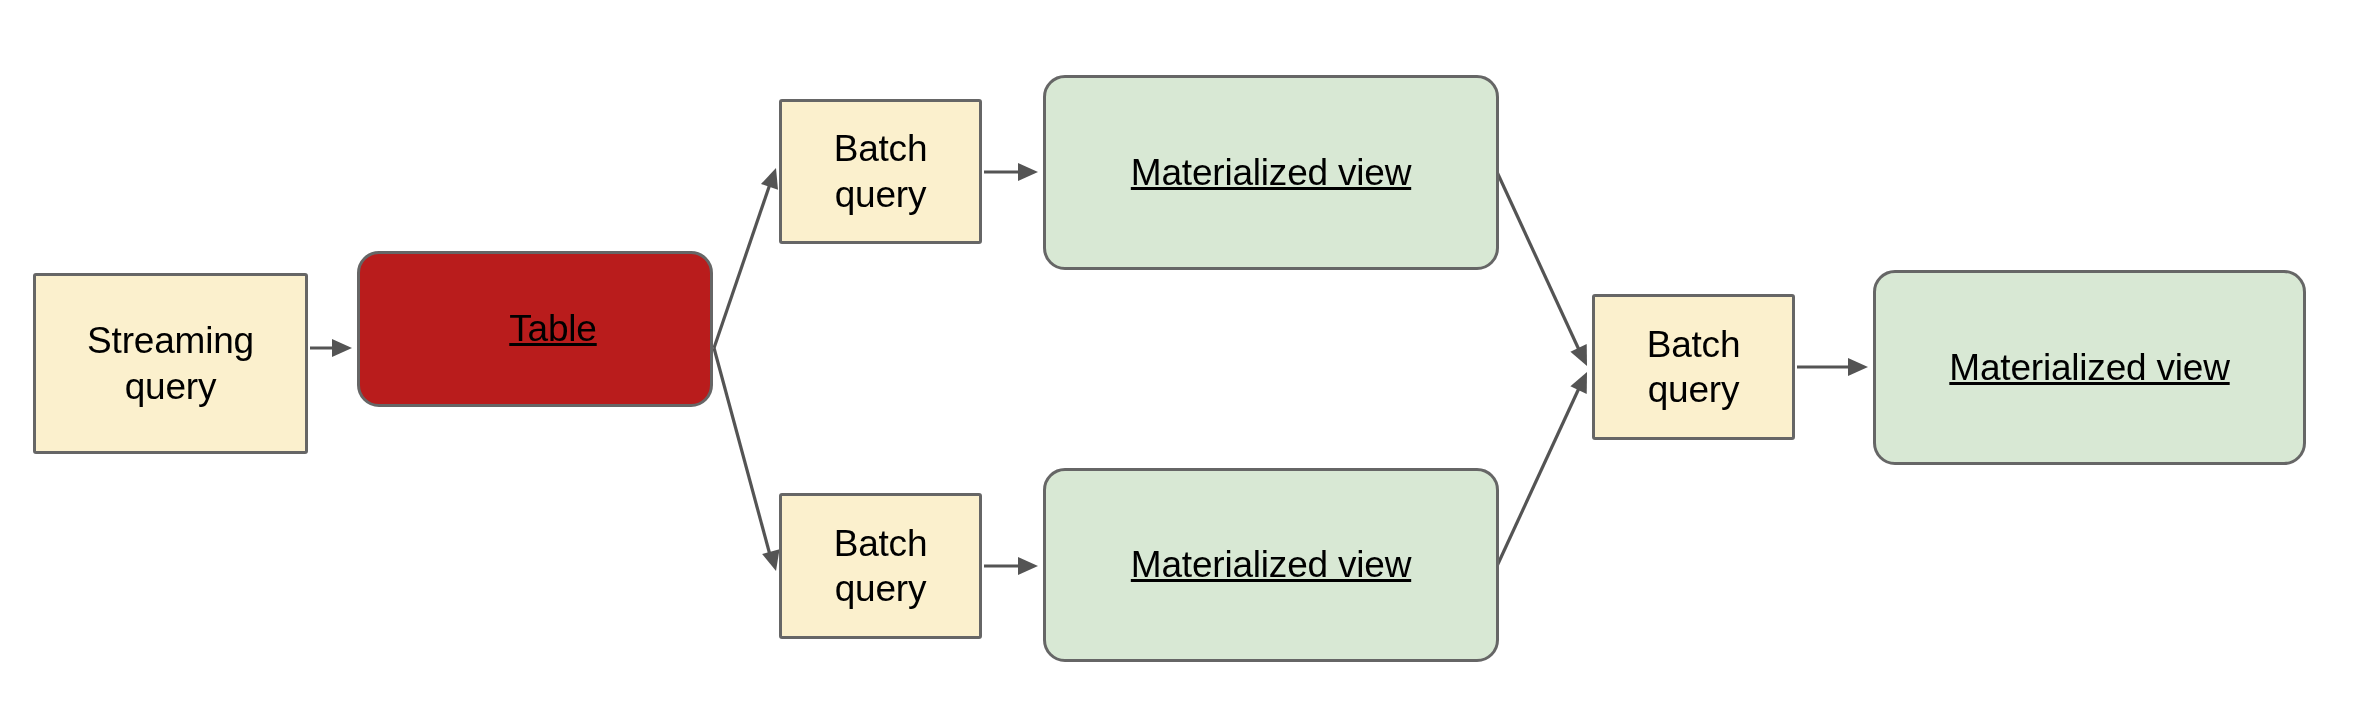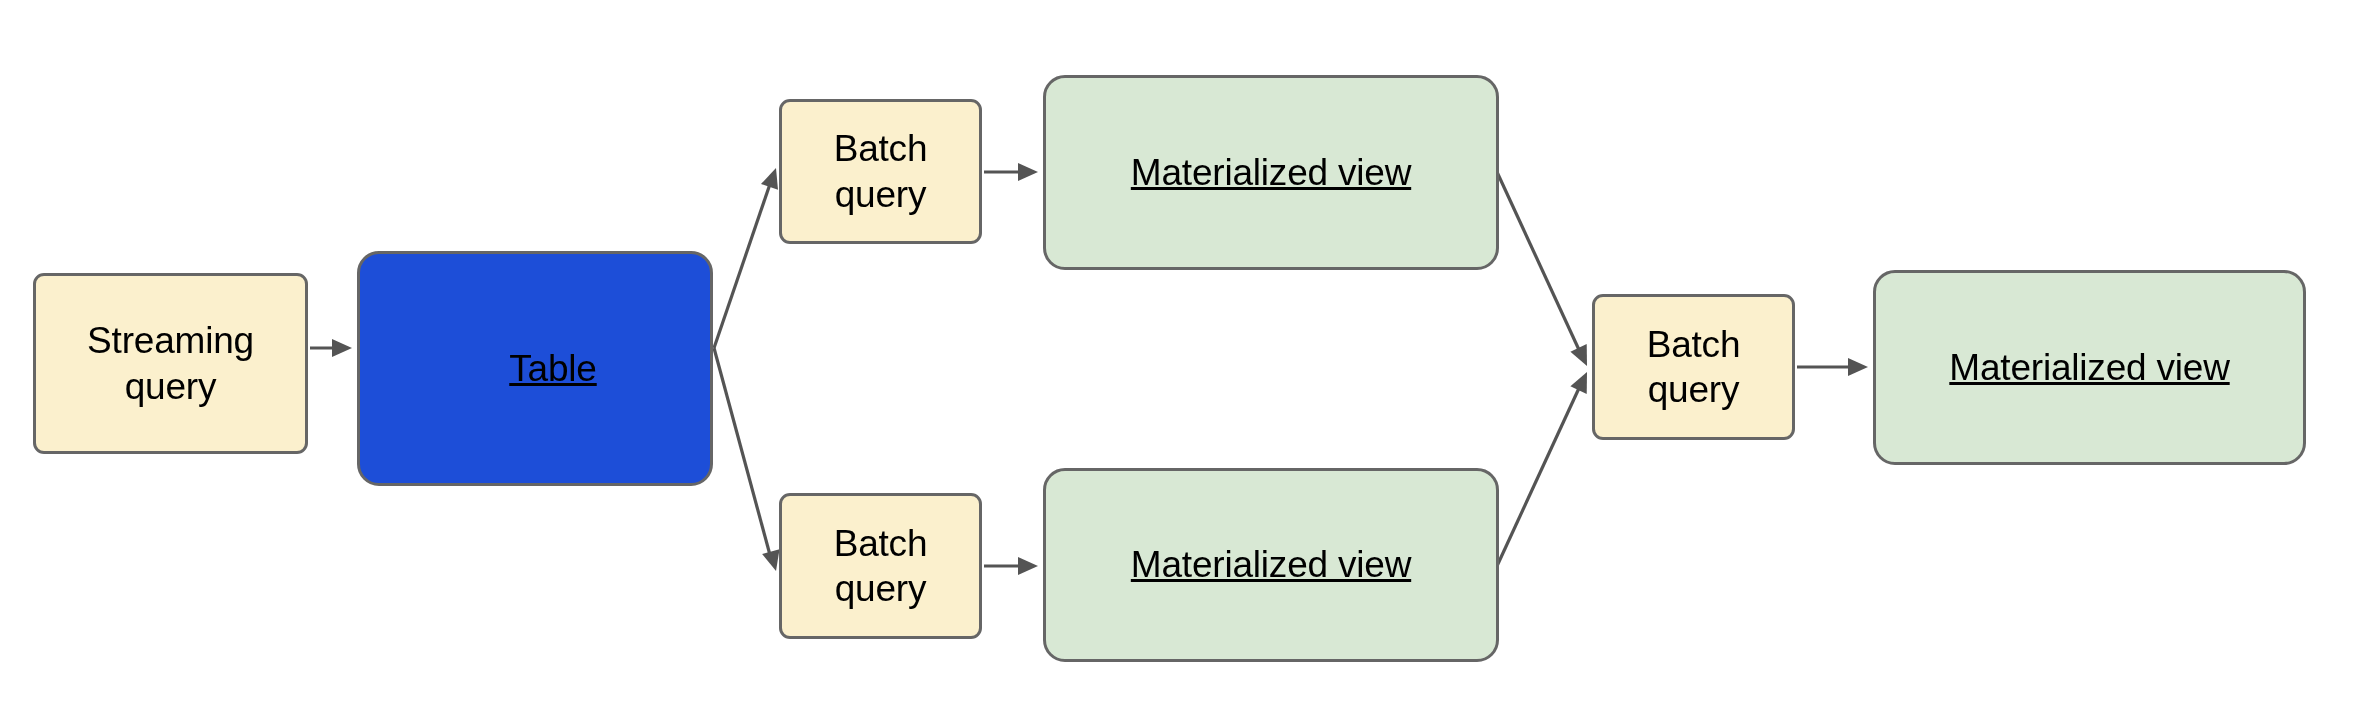--- a/index.html
+++ b/index.html
@@ -37,21 +37,21 @@
     color: #000000;
     font-family: "Liberation Sans", sans-serif;
     font-size: 37px;
     line-height: 1.22;
     letter-spacing: -0.2px;
     z-index: 2;
   }
   .node-process {
     background: #fbf0cd;
     border: 3px solid #666666;
-    border-radius: 11px;
+    border-radius: 3px;
   }
   .node-store {
     background: #d8e8d4;
     border: 3px solid #666666;
     border-radius: 22px;
     text-decoration: underline;
   }
   .node-label {
     display: block;
     white-space: pre-line;
@@ -82,21 +82,21 @@
         <path d="M 1797 367 L 1863 367" stroke="#545454" stroke-width="3.2" fill="none" stroke-linecap="butt"></path>
         <polygon points="0,0 -20,-9 -20,9" fill="#545454" transform="translate(1868,367) rotate(0)"></polygon>
       </g>
   </svg>
 
   <div class="node node-process" id="node-streaming-query" style="left: 33px; top: 273px; width: 275px; height: 181px; background: rgb(251, 240, 205); border-color: rgb(102, 102, 102); color: rgb(0, 0, 0);">
     <span class="node-label">Streaming
 query</span>
   </div>
 
-  <div class="node node-store" id="node-table" style="left: 357px; top: 251px; width: 356px; height: 235px; background: #1d4ed8; border-color: rgb(102, 102, 102); color: rgb(0, 0, 0); padding-left: 36px;">
+  <div class="node node-store" id="node-table" style="left: 357px; top: 251px; width: 356px; height: 156px; background: #b91c1c; border-color: rgb(102, 102, 102); color: rgb(0, 0, 0); padding-left: 36px;">
     <span class="node-label">Table</span>
   </div>
 
   <div class="node node-process" id="node-batch-query-top" style="left: 779px; top: 99px; width: 203px; height: 145px; background: rgb(251, 240, 205); border-color: rgb(102, 102, 102); color: rgb(0, 0, 0);">
     <span class="node-label">Batch
 query</span>
   </div>
 
   <div class="node node-store" id="node-materialized-view-top" style="left: 1043px; top: 75px; width: 456px; height: 195px; background: rgb(216, 232, 212); border-color: rgb(102, 102, 102); color: rgb(0, 0, 0);">
     <span class="node-label">Materialized view</span>

